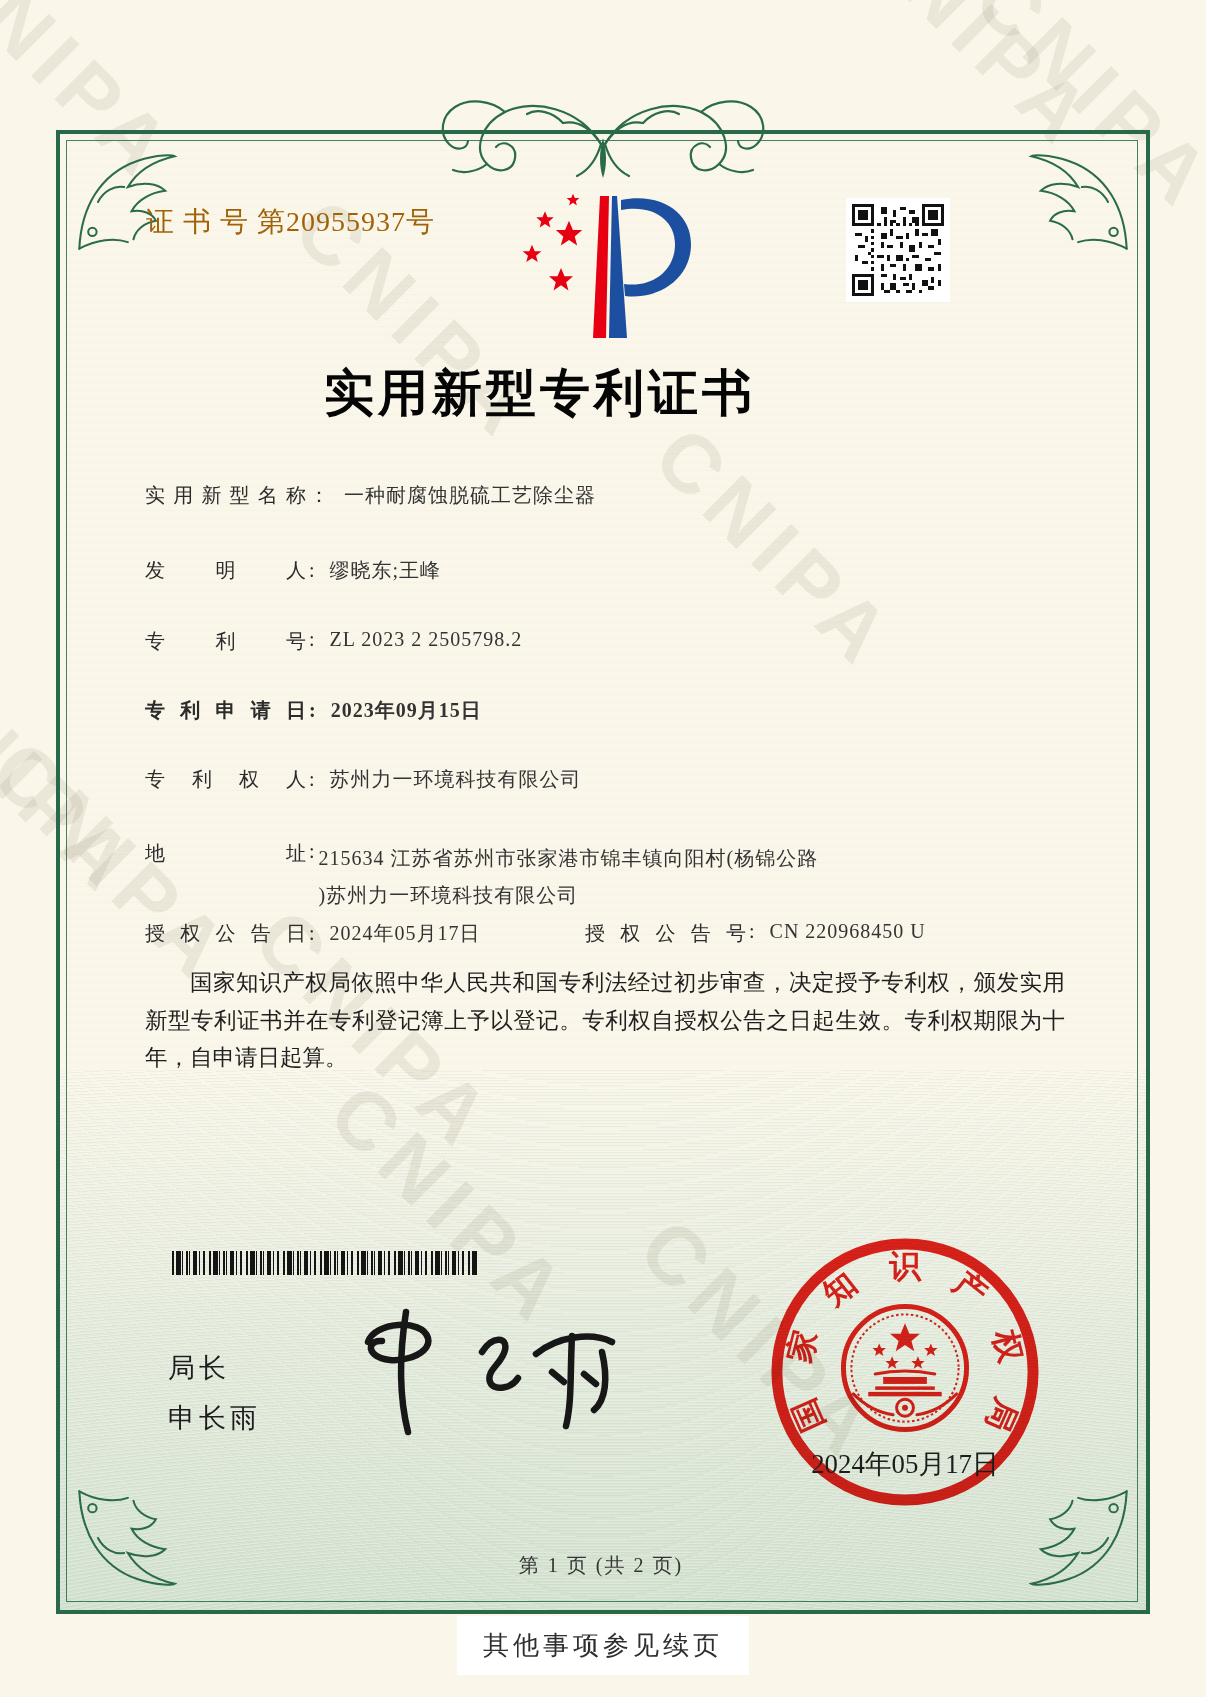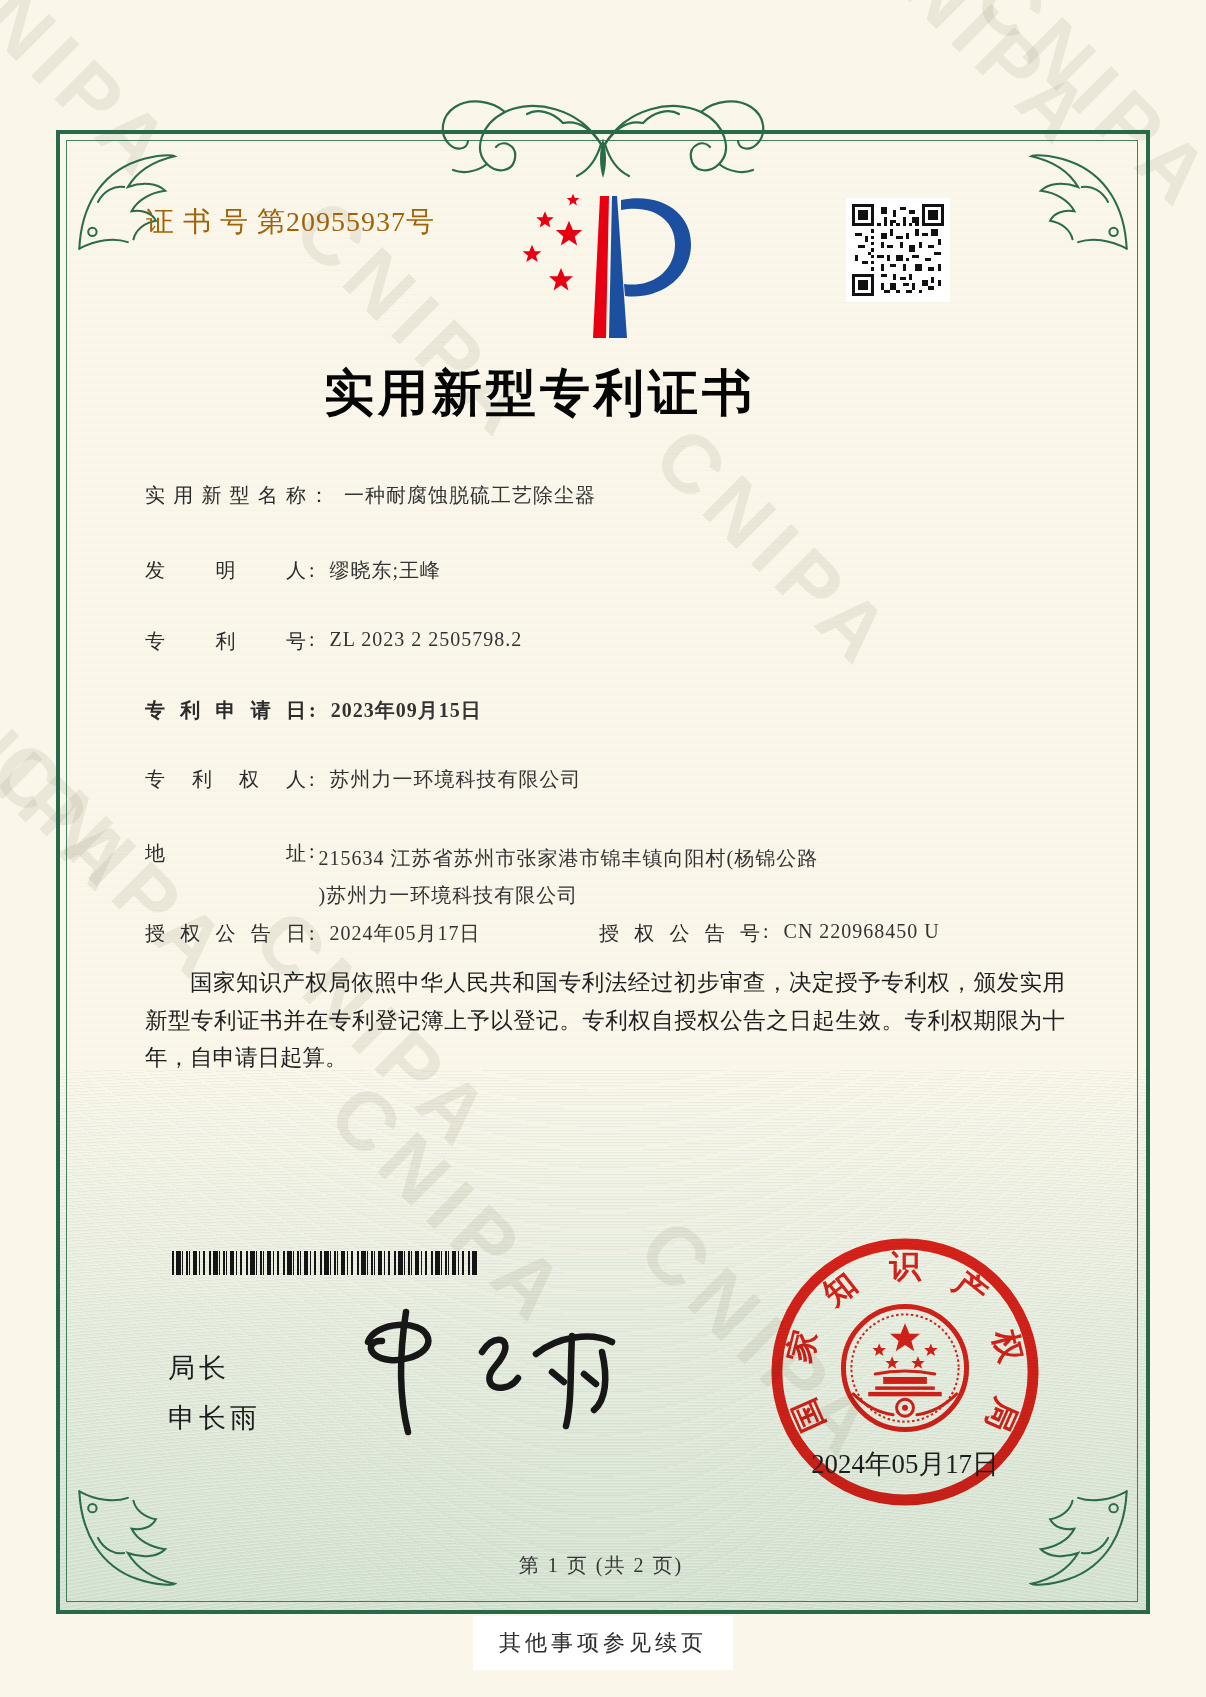--- a/index.html
+++ b/index.html
@@ -38,21 +38,21 @@
       display:flex;align-items:center;justify-content:center;}
   .title{position:absolute;left:0;top:360px;width:1080px;text-align:center;z-index:3;
       font-size:50px;font-weight:700;letter-spacing:4px;color:#050505;}
 
   
   .row{position:absolute;left:145px;z-index:3;font-size:20px;color:var(--text_dark);letter-spacing:1px;white-space:nowrap;}
   .flabel{display:inline-block;width:162px;text-align:justify;text-align-last:justify;vertical-align:top;}
   .fcolon{margin-left:2px;}
   .fvalue{margin-left:14px;color:#333;}
   .addr-lines{display:inline-block;vertical-align:top;margin-left:3px;color:#333;line-height:37px;}
-  .grant-right{position:absolute;left:454px;top:0;white-space:nowrap;}
+  .grant-right{position:absolute;left:440px;top:0;white-space:nowrap;}
 
   
   .legal{position:absolute;left:145px;top:964px;width:920px;z-index:3;font-size:22.5px;
       line-height:37.5px;color:#1f1f1f;text-align:justify;}
   .legal p{margin:0;text-indent:2em;}
 
   
   .barcode{position:absolute;left:172px;top:1251px;width:306px;height:24px;z-index:3;
     background:repeating-linear-gradient(90deg,
       #141414 0 2px, transparent 2px 4px, #141414 4px 9px, transparent 9px 10px,
@@ -67,21 +67,21 @@
   .signature{position:absolute;left:340px;top:1290px;z-index:3;}
 
   
   .seal{position:absolute;left:766px;top:1233px;width:278px;height:278px;z-index:4;
       mix-blend-mode:multiply;opacity:.95;}
 
   
   .page-info{position:absolute;left:56px;top:1552px;width:1090px;text-align:center;z-index:3;
       font-size:20px;color:#333;letter-spacing:2px;}
   .cont-note{position:absolute;left:50%;top:1616px;transform:translateX(-50%);z-index:5;
-      background:#ffffff;padding:12px 26px;font-size:22px;letter-spacing:4px;color:#2e2e2e;white-space:nowrap;}
+      background:#ffffff;padding:12px 26px;font-size:26px;letter-spacing:4px;color:#2e2e2e;white-space:nowrap;}
 </style>
 </head>
 <body>
 
 <div id="cert-page">
 
   <div class="band"></div>
   <div class="paper-texture"></div>
 
   <div class="wm" style="left:55px;top:60px;">CNIPA</div>

